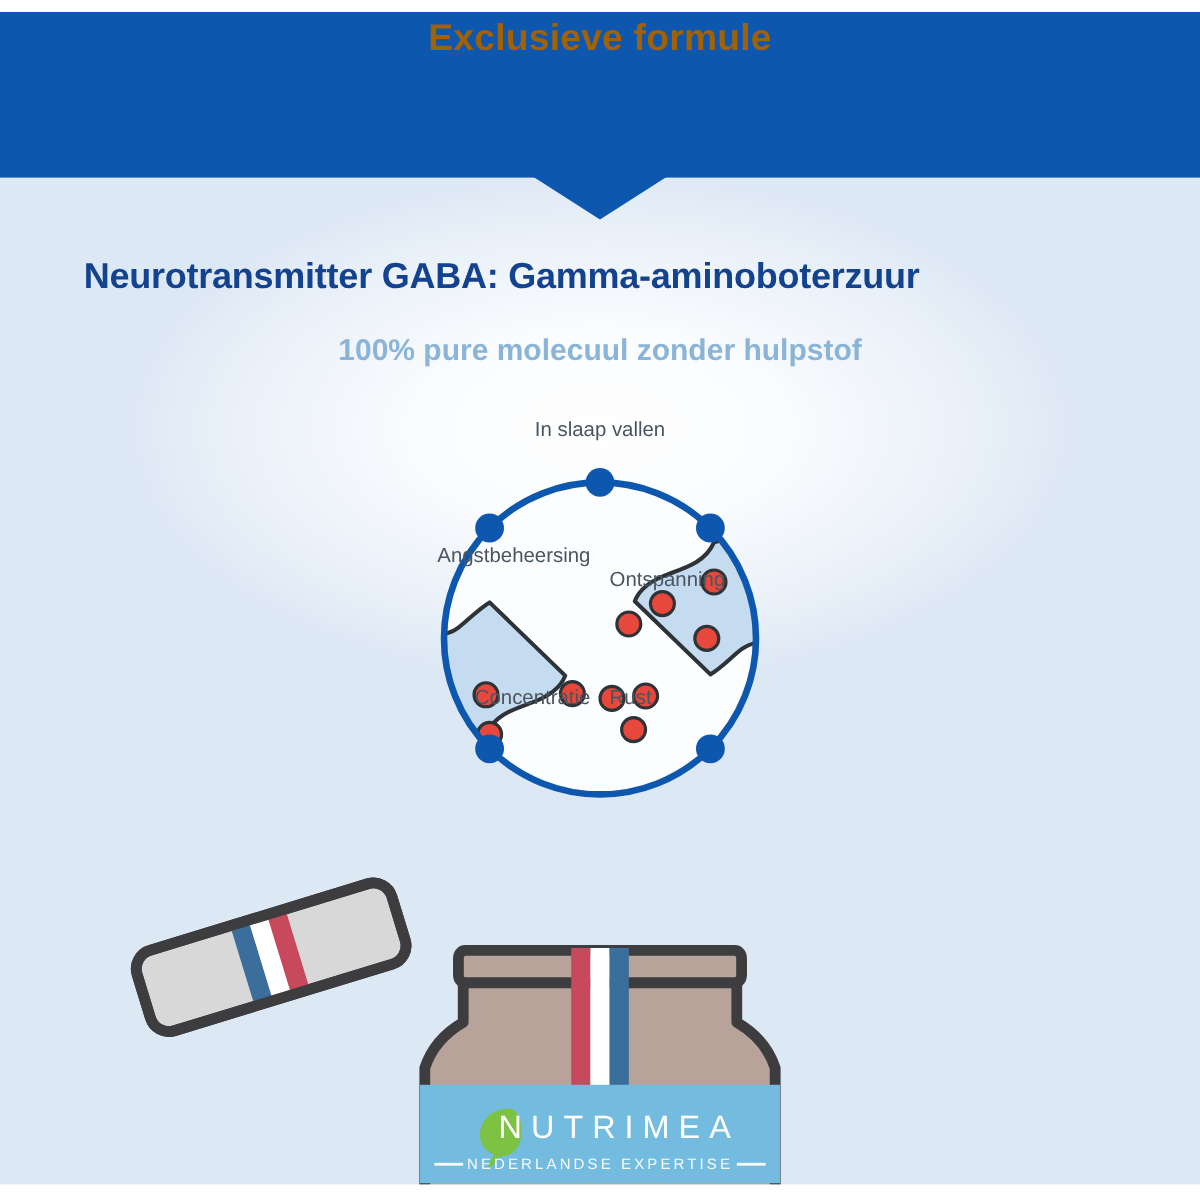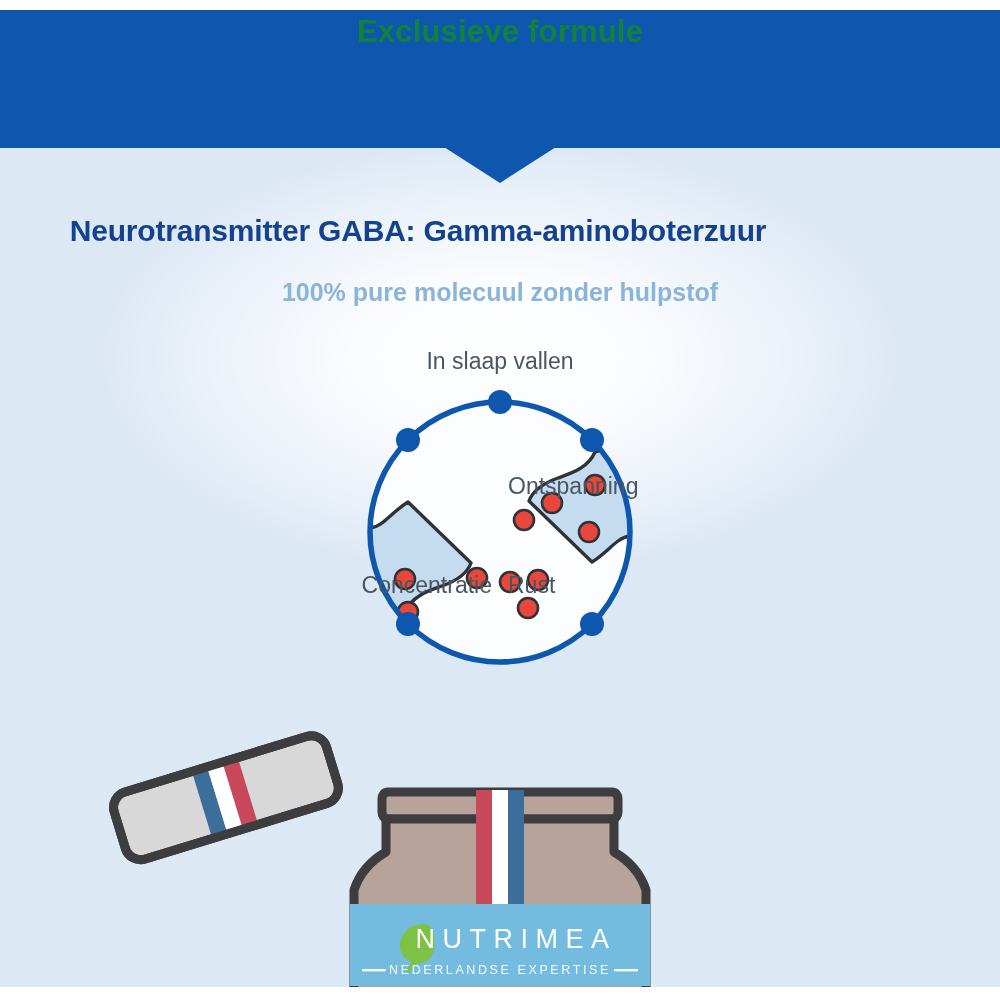--- a/index.html
+++ b/index.html
@@ -73,21 +73,21 @@
     border-top: 36px solid #0d57ae;
   }
   .banner-kicker {
     position: absolute;
     left: 0;
     top: 14px;
     width: 1000px;
     text-align: center;
     font-size: 31px;
     font-weight: bold;
-    color: #15803d;
+    color: #a16207;
     letter-spacing: 0.2px;
   }
   .banner-title {
     position: absolute;
     left: 0;
     top: 55px;
     width: 1000px;
     text-align: center;
     font-size: 56px;
     font-weight: bold;
@@ -124,21 +124,21 @@
     position: absolute;
     left: 140px;
     top: 340px;
     width: 720px;
     height: 345px;
   }
   .diagram svg { display: block; }
 
   .diagram-label {
     position: absolute;
-    font-size: 23px;
+    font-size: 17px;
     color: #4a5560;
     white-space: nowrap;
   }
   .lbl-top      { left: 0; top: 8px; width: 720px; text-align: center; }
   .lbl-left-top { right: 368px; top: 113px; text-align: right; }
   .lbl-right-top{ left: 368px; top: 113px; text-align: left; margin-top: 20px; }
   .lbl-left-bot { right: 368px; top: 232px; text-align: right; margin-left: 47px; }
   .lbl-right-bot{ left: 368px; top: 232px; text-align: left; }
 
   
@@ -235,20 +235,21 @@
       <circle cx="360" cy="192" r="130" fill="none" stroke="#0d57ae" stroke-width="5.5"></circle>
 
       <circle cx="360" cy="62" r="12" fill="#0d57ae"></circle>
       <circle cx="268" cy="100" r="12" fill="#0d57ae"></circle>
       <circle cx="452" cy="100" r="12" fill="#0d57ae"></circle>
       <circle cx="268" cy="284" r="12" fill="#0d57ae"></circle>
       <circle cx="452" cy="284" r="12" fill="#0d57ae"></circle>
     </svg>
 
     <div class="diagram-label lbl-top">In slaap vallen</div>
+    <div class="diagram-label lbl-left-top">Angstbeheersing</div>
     <div class="diagram-label lbl-right-top">Ontspanning</div>
     <div class="diagram-label lbl-left-bot">Concentratie</div>
     <div class="diagram-label lbl-right-bot">Rust</div>
   </div>
 
 
   <div class="product">
     <svg width="1000" height="300" viewBox="0 0 1000 300">
 
       <g transform="rotate(-17 225 98)">

